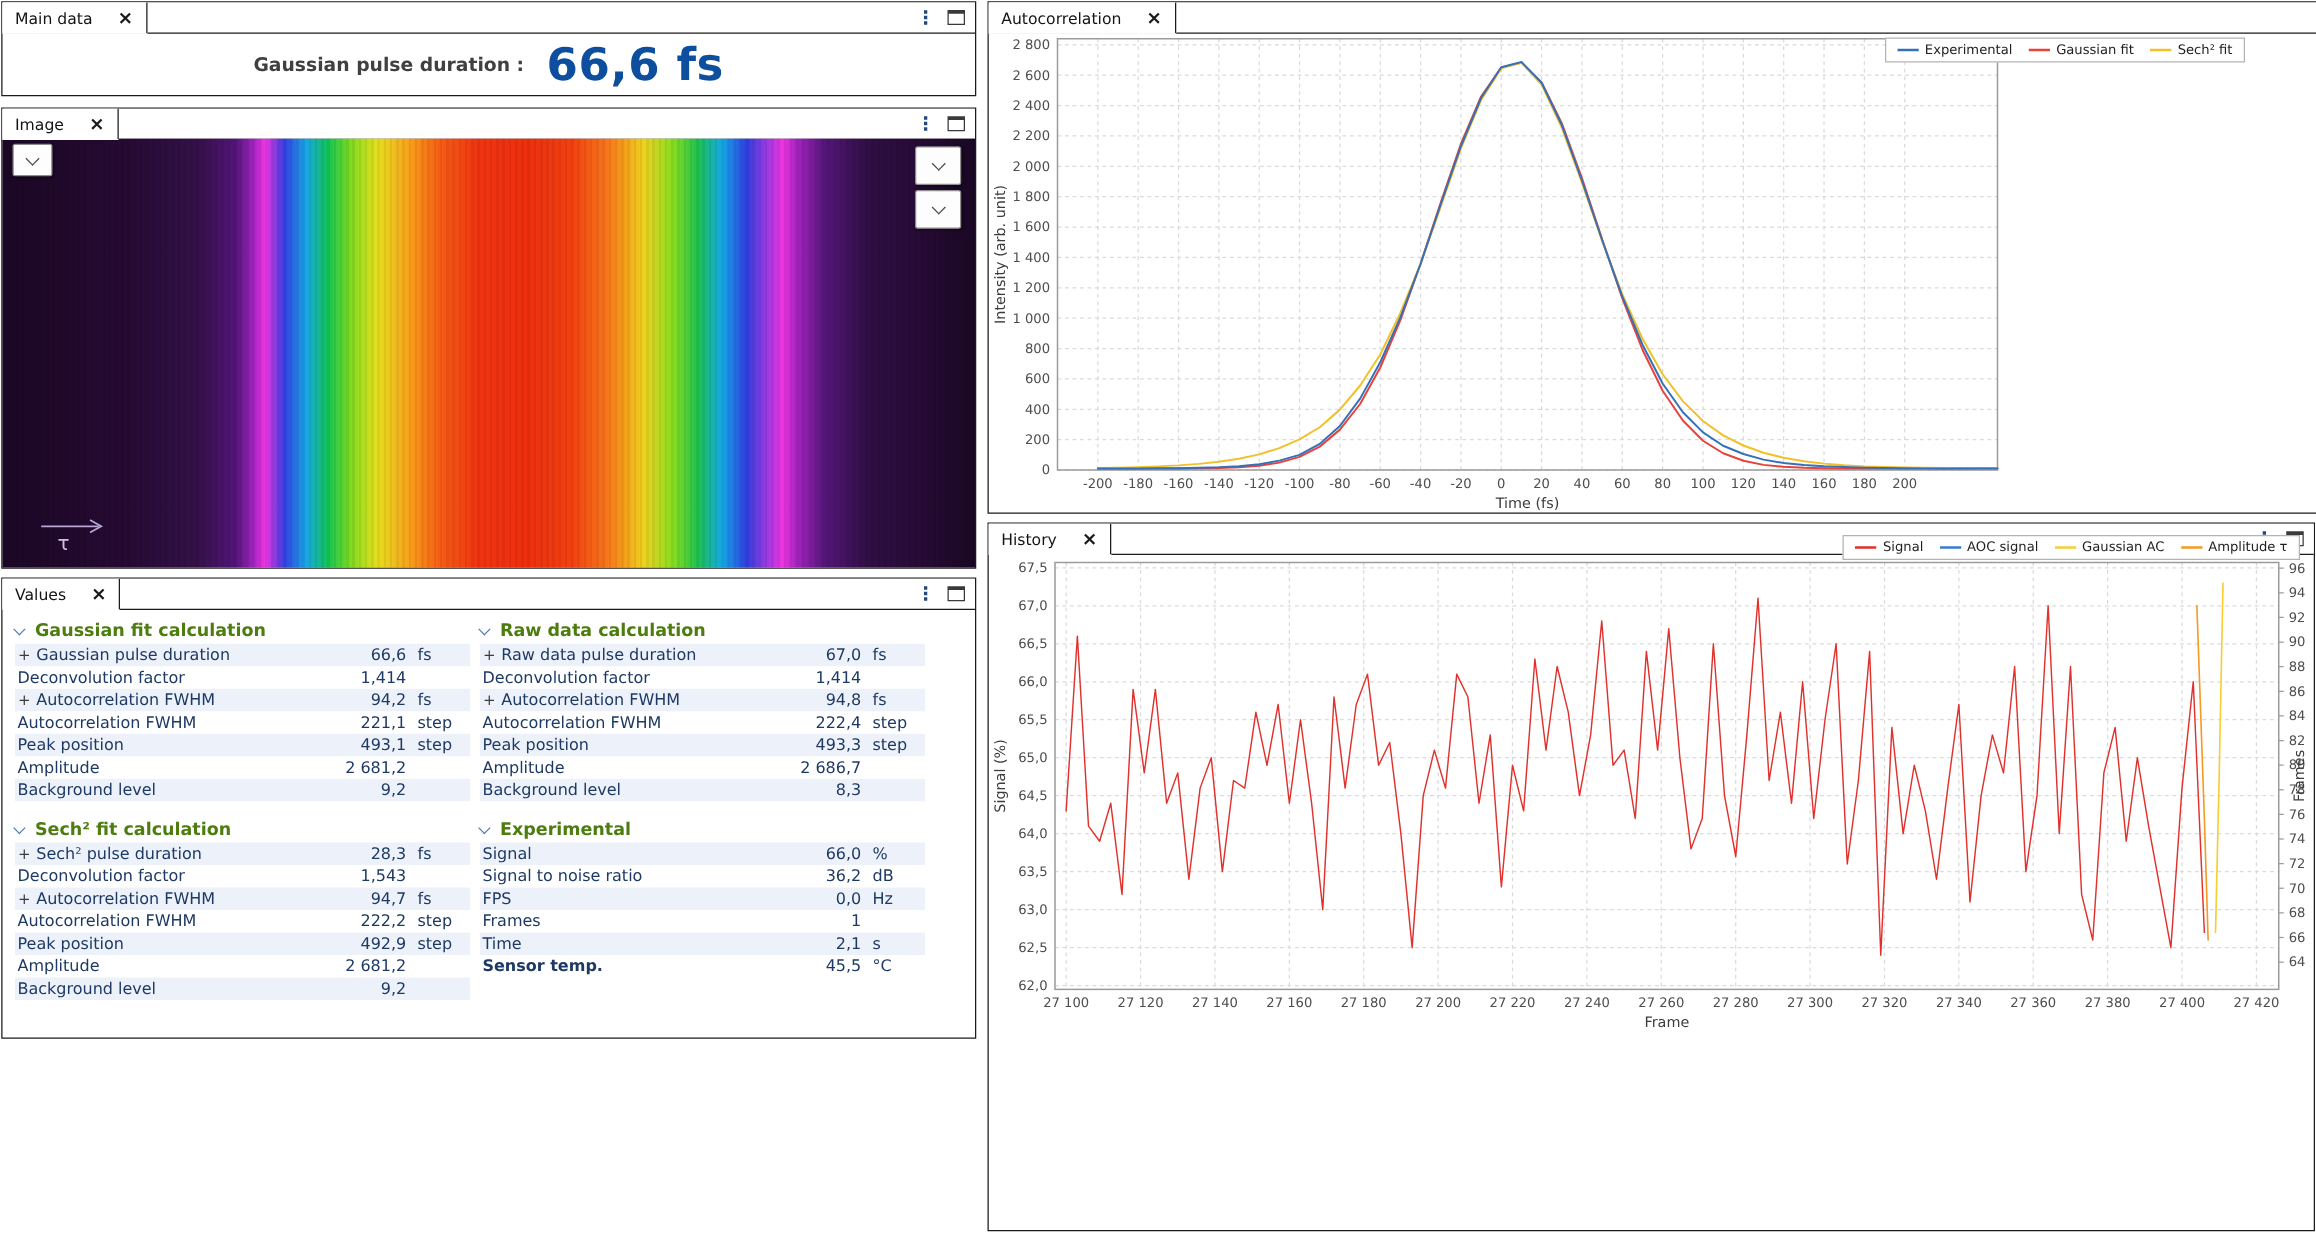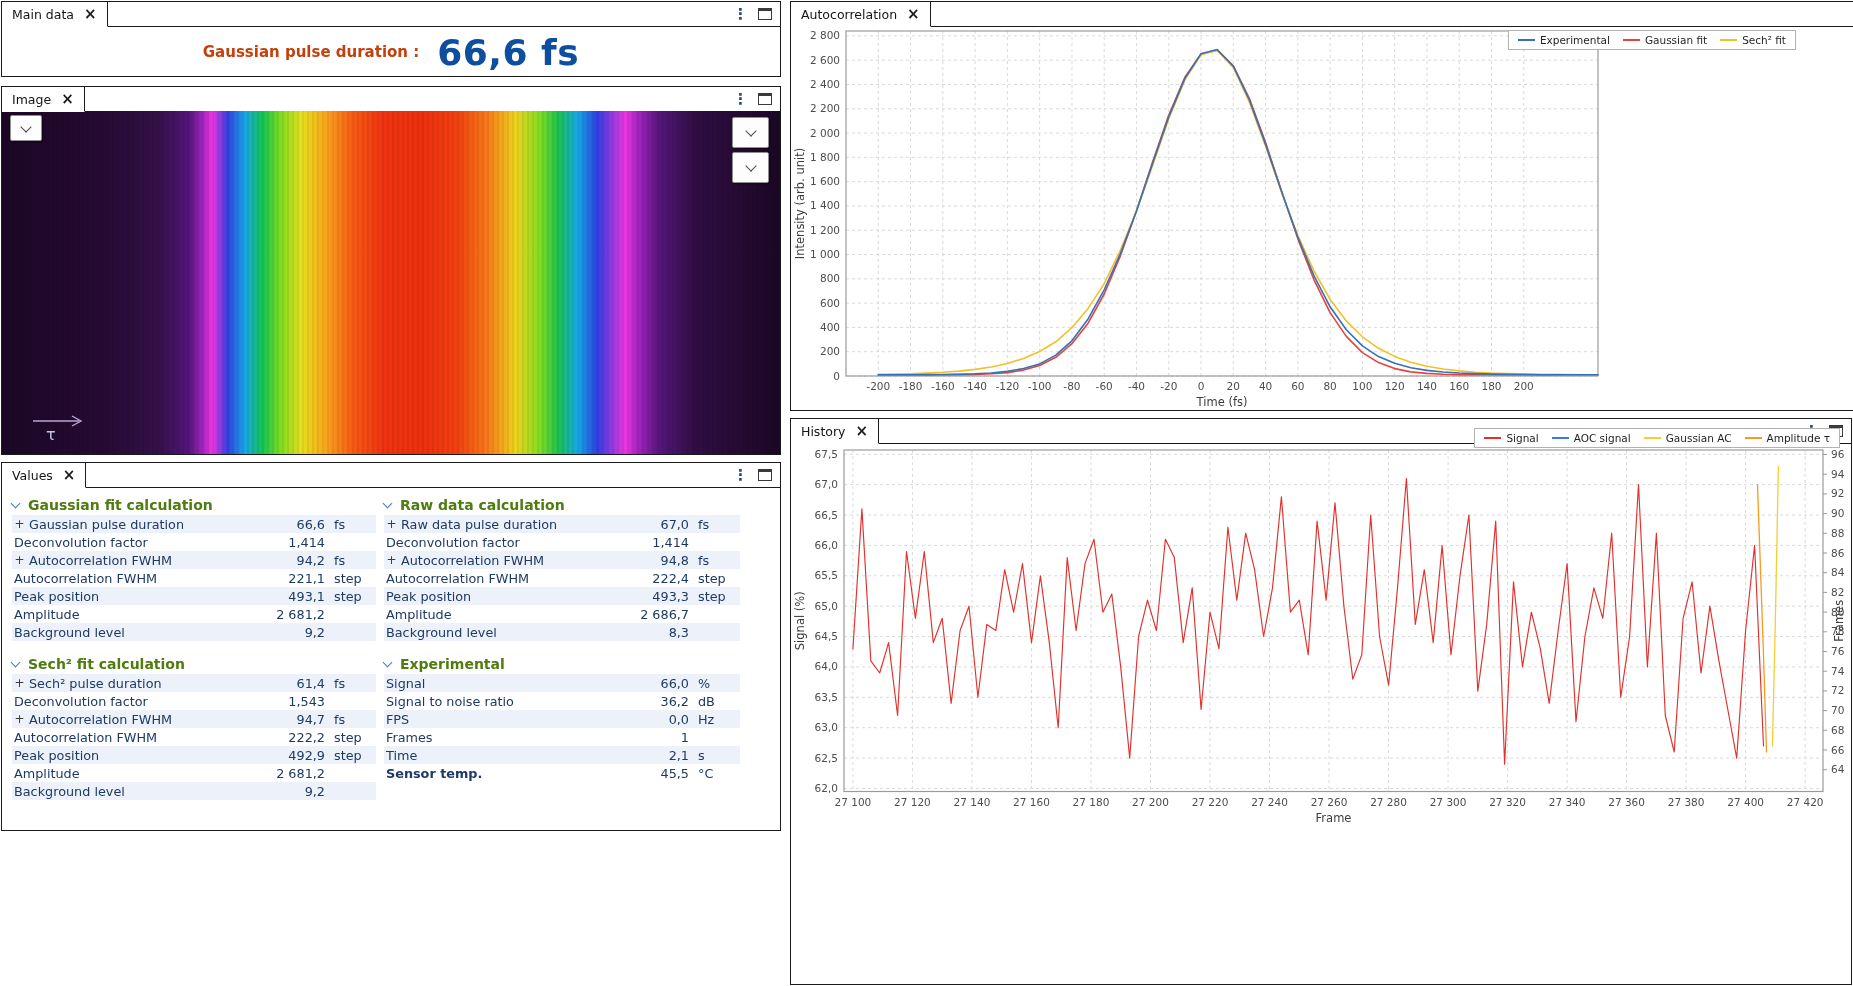--- a/index.html
+++ b/index.html
@@ -1,30 +1,30 @@
 <!DOCTYPE html>
 <html><head>
 <meta charset="utf-8">
 <style>
   html,body{margin:0;padding:0;}
   body{position:relative;width:1853px;height:986px;background:#fff;
        font-family:"DejaVu Sans","Liberation Sans",sans-serif;overflow:hidden;}
   .panel{position:absolute;border:1.5px solid #1b1b1b;background:#fff;box-sizing:border-box;}
   .tabbar{height:24px;display:flex;align-items:stretch;position:relative;
           border-bottom:1.4px solid #1b1b1b;background:#fff;}
-  .tab{display:flex;align-items:center;gap:10px;padding:0 10px;background:#fff;
+  .tab{display:flex;align-items:center;gap:20px;padding:0 10px;background:#fff;
        border-right:1.4px solid #1b1b1b;margin-bottom:-1.4px;border-bottom:1.4px solid #fff;
        z-index:2;font-size:12.5px;color:#141414;white-space:nowrap;}
   .tab .x{font-size:15px;line-height:1;font-weight:600;color:#1a1a1a;}
   .hdr-icons{margin-left:auto;display:flex;align-items:center;gap:10px;padding-right:8px;}
   .kebab{color:#234a7d;font-weight:bold;font-size:15px;line-height:1;letter-spacing:0;}
   .winicon{width:12px;height:8px;border:1.2px solid #3a3a3a;border-top:3.4px solid #3a3a3a;display:inline-block;}
   
   #panel-main .content{height:50px;display:flex;align-items:center;justify-content:center;gap:18px;}
-  .md-label{font-size:15px;font-weight:bold;color:#c2410c;}
+  .md-label{font-size:15px;font-weight:bold;color:#404040;}
   .md-value{font-size:36px;font-weight:bold;color:#0d4f9e;letter-spacing:.5px;}
   
   #panel-image .content{position:absolute;top:24px;left:0;right:0;bottom:0;}
   .spectrum{position:absolute;inset:0;
     background:linear-gradient(90deg,
       #1b0725 0%,#260a33 13%,#341048 20%,#52157a 24%,#a224c0 25.8%,#ee35e2 27%,
       #3340e0 29%,#17a6e8 31.2%,#13c553 33.5%,#7fdc1f 35.8%,#e5df1e 38.5%,
       #f8a81b 41.5%,#f75c14 45%,#ef3310 49%,#ee2f0e 54%,#f14010 58.5%,
       #f87c1a 62.5%,#eed31d 66%,#86de21 69%,#1cc24f 71.5%,#15a8e6 74%,
       #2e3fe0 76.5%,#ee35e0 80.2%,#a824c4 81.6%,#541679 84.5%,#300e44 89%,
@@ -177,21 +177,21 @@
         </div>
 
   <div class="vsec">
     <div class="vhead">
       <span class="chev"></span>
       <span class="vtitle">Sech² fit calculation</span>
     </div>
   <div class="vrow">
             <span class="vplus">+</span>
             <span class="vlabel">Sech² pulse duration</span>
-            <span class="vval">61,4</span>
+            <span class="vval">28,3</span>
             <span class="vunit">fs</span>
           </div>
           <div class="vrow">
             <span class="vplus"></span>
             <span class="vlabel" style="margin-left: -15px;">Deconvolution factor</span>
             <span class="vval">1,543</span>
             <span class="vunit"></span>
           </div>
           <div class="vrow">
             <span class="vplus">+</span>

